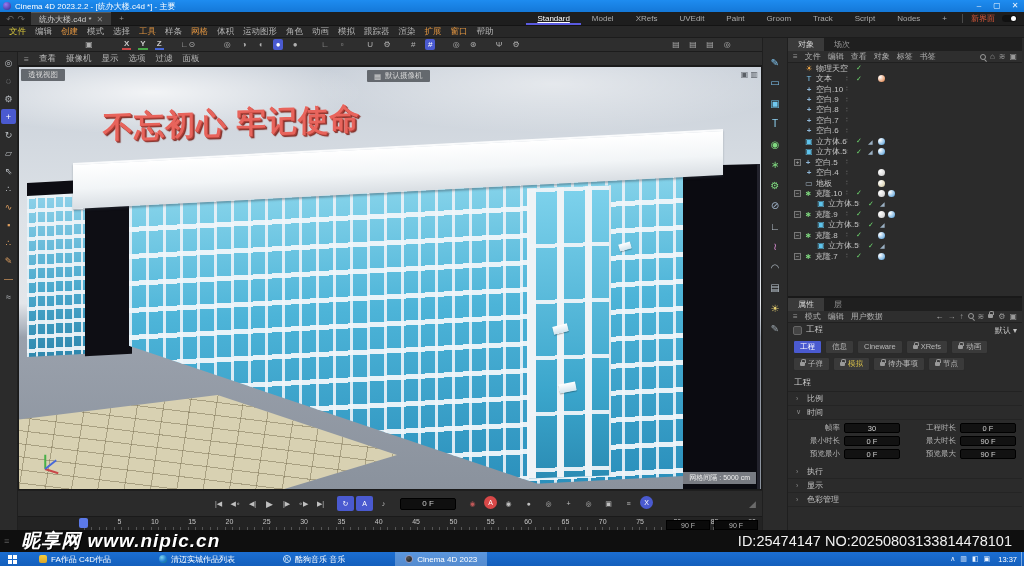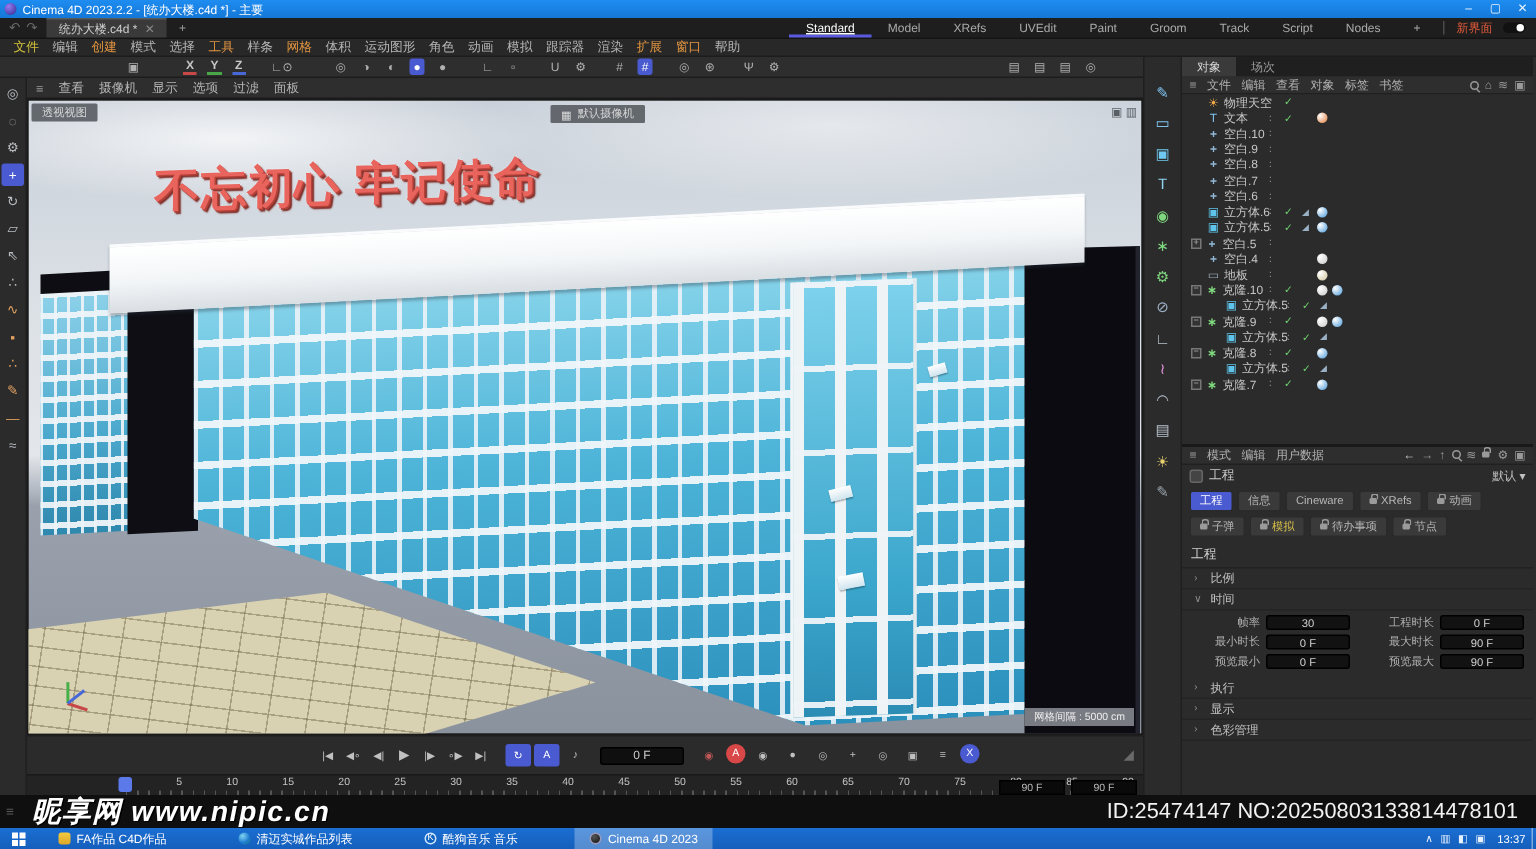--- a/index.html
+++ b/index.html
@@ -183,21 +183,21 @@
   .strip-burger{color:#5a5a5a;font-size:9px;margin-left:4px;}
   .watermark{margin-left:12px;color:#ffffff;font-size:19px;font-weight:bold;font-style:italic;letter-spacing:1px;
     text-shadow:1px 1px 0 #000;white-space:nowrap;}
   .id-text{position:absolute;right:12px;color:#f2f2f2;font-size:14.5px;white-space:nowrap;}
 
   
   .taskbar{height:14px;background:linear-gradient(#1b6ed2,#145fbc);display:flex;align-items:center;color:#fff;}
   .tb-start{width:9px;height:9px;margin:0 12px 0 8px;display:grid;grid-template-columns:4px 4px;grid-template-rows:4px 4px;gap:1px;}
   .tb-start span{background:#fff;}
   .tb-item{display:flex;align-items:center;gap:4px;height:100%;padding:0 10px;font-size:8px;white-space:nowrap;}
-  .tb-item.active{background:rgba(255,255,255,.28);}
+  .tb-item.active{background:rgba(255,255,255,.28);margin-left:12px;}
   .tb-ic{width:8px;height:8px;border-radius:2px;display:inline-block;}
   .tb-ic.folder{background:linear-gradient(#f4cc3c,#dca62a);}
   .tb-ic.globe{border-radius:50%;background:radial-gradient(circle at 35% 30%,#7fd4f0,#1a78d0 60%,#2a9a50);}
   .tb-ic.music{border-radius:50%;background:#0f62c0;border:1px solid #cfe6ff;color:#fff;font-size:6px;line-height:6px;text-align:center;}
   .tb-ic.c4d{border-radius:50%;background:radial-gradient(circle at 35% 30%,#555,#111);border:1px solid #99b;}
   .tb-tray{margin-left:auto;display:flex;align-items:center;gap:5px;font-size:7px;color:#e8f2ff;}
   .tb-clock{font-size:7.5px;margin:0 4px 0 8px;}
   .tb-desk{width:3px;height:100%;border-left:1px solid rgba(255,255,255,.45);}
 </style>
 </head>
@@ -616,20 +616,24 @@
             <span class="om-exp">−</span>
             <span class="om-ico" style="color: rgb(127, 216, 127); font-weight: bold;">∗</span>
             <span class="om-name">克隆.7</span>
             <span class="om-dots" style="left: 58px;">∶</span>
             <span class="om-check" style="left: 68px;">✓</span>
             <span class="om-mat" style="left: 90px; background: radial-gradient(circle at 30% 30%, rgb(255, 255, 255), rgb(72, 152, 216));"></span>
           </div>
         </div>
 
       <div class="am">
+        <div class="panel-tabs" id="am-tabs">
+            <span class="panel-tab active">属性</span>
+            <span class="panel-tab">层</span>
+          </div>
         <div class="panel-menu">
           <span class="burger">≡</span>
           <span id="am-menu-items" style="display:flex;gap:7px;">
               <span class="pm-item">模式</span>
               <span class="pm-item">编辑</span>
               <span class="pm-item">用户数据</span>
             </span>
           <span class="pm-icons">
             <span style="color:#d0d0d0;">←</span>
             <span>→</span>

